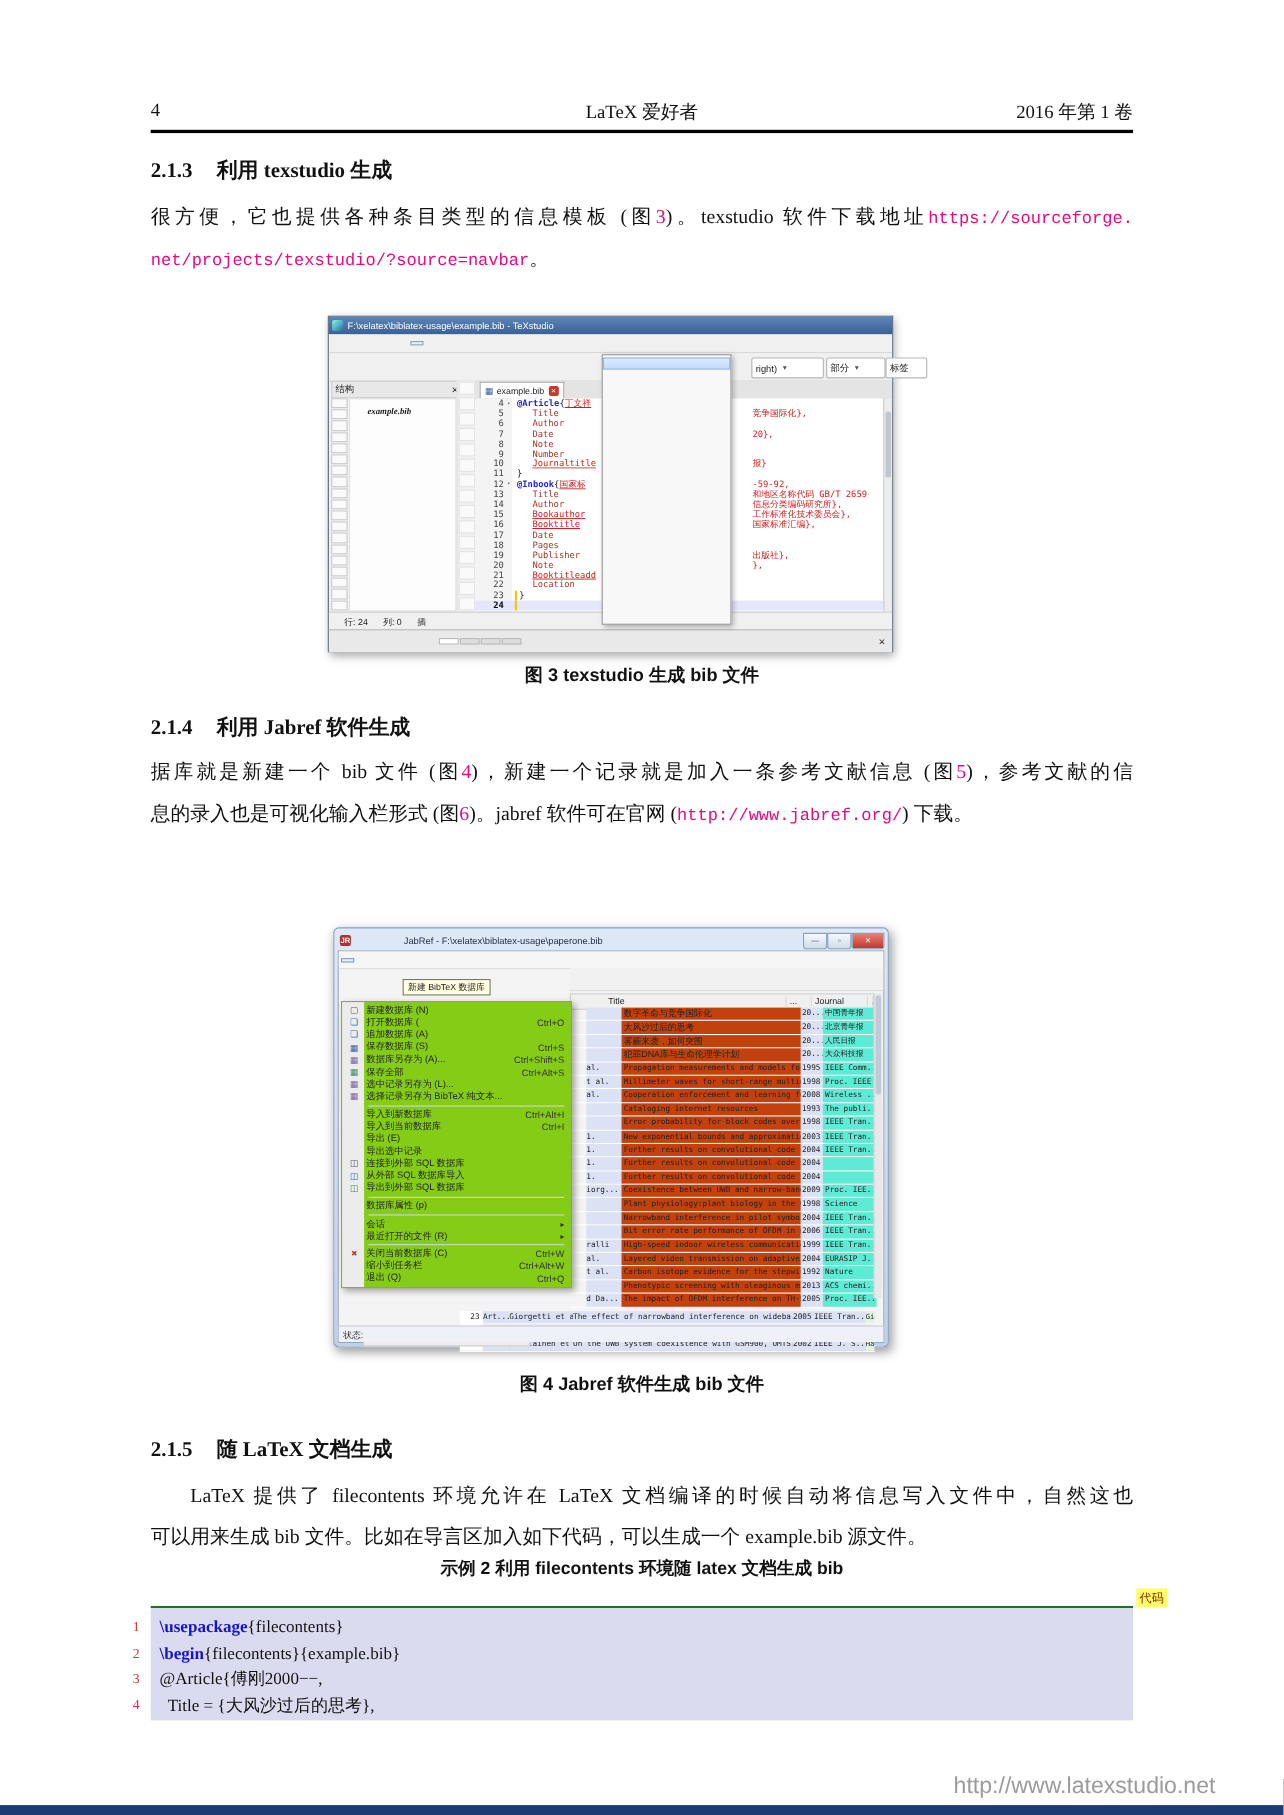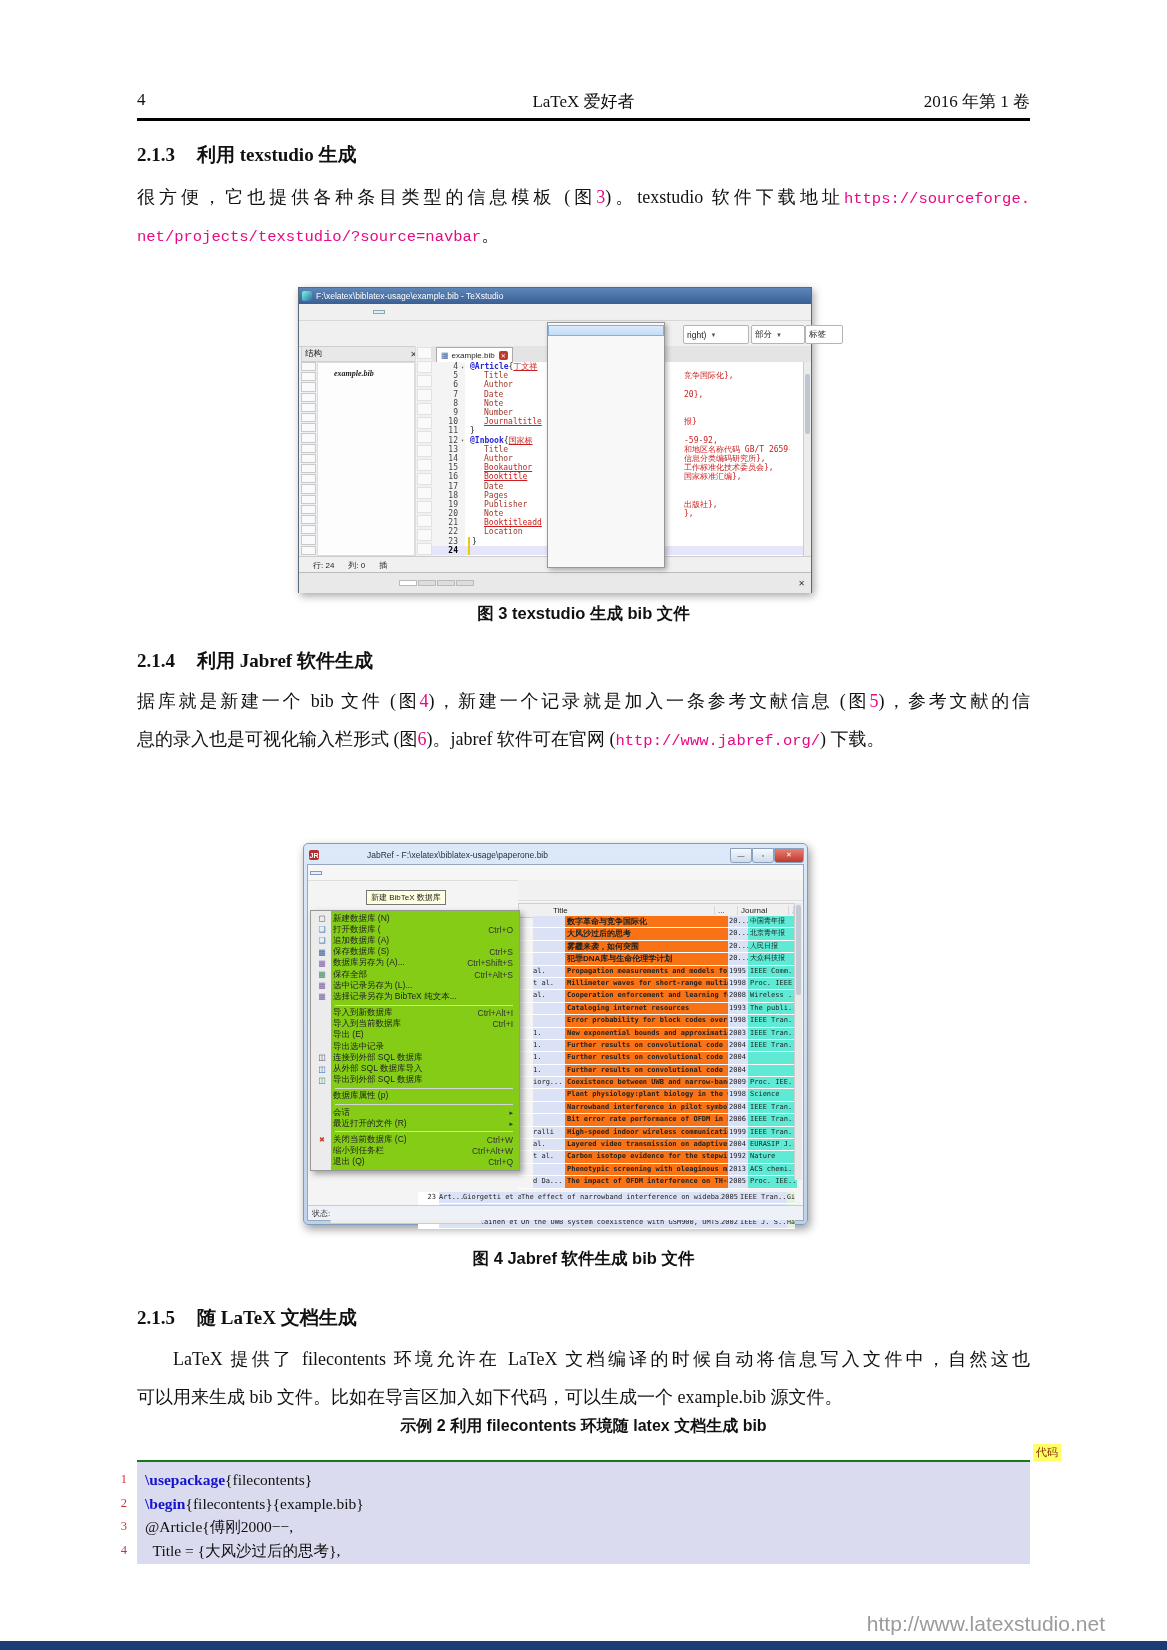--- a/index.html
+++ b/index.html
@@ -124,21 +124,21 @@
               font-size:8px;z-index:60;white-space:nowrap;}
   
   .jr-thead{position:absolute;left:210px;top:38px;right:8px;height:13px;background:#f0f0f0;border:1px solid #cfcfcf;
             display:flex;align-items:center;font-size:8px;color:#222;}
   .jr-thead span{border-right:1px solid #d8d8d8;padding-left:3px;overflow:hidden;white-space:nowrap;flex:none;}
   .th-atail{width:27px;} .th-title{width:161px;} .th-year{width:19px;} .th-journal{width:47px;} .th-key{flex:1!important;}
   .jr-rows{position:absolute;left:210px;top:51px;right:8px;}
   .jrow{display:flex;height:11.4px;font-size:7px;white-space:nowrap;border-bottom:1px solid #fff;}
   .jrow span{overflow:hidden;flex:none;display:block;line-height:11.4px;}
   .c-atail{width:30px;text-align:left;padding-right:2px;background:#dce2f5;font-family:"DejaVu Sans Mono",monospace;margin-left:15px;}
-  .c-title{width:161px;background:#f97316;padding-left:2px;font-family:"DejaVu Sans Mono",monospace;font-weight:bold;}
+  .c-title{width:161px;background:#c2410c;padding-left:2px;font-family:"DejaVu Sans Mono",monospace;}
   .jrow.cn .c-title{font-family:"Liberation Sans",sans-serif;font-size:8px;}
   .c-year{width:19px;background:#dce2f5;padding-left:1px;font-family:"DejaVu Sans Mono",monospace;}
   .c-journal{width:47px;background:#5eead4;padding-left:2px;font-family:"DejaVu Sans Mono",monospace;}
   .c-key{flex:1 1 auto!important;background:#e4f2e2;padding-left:2px;font-size:6.5px;font-family:"DejaVu Sans Mono",monospace;}
   .jrow.cn .c-key{background:#fdf0f0;font-size:7.5px;}
   .jr-vscroll{position:absolute;right:1px;top:38px;width:7px;bottom:40px;background:#e8e8e8;border-left:1px solid #ccc;}
   .jr-vscroll .thumb{margin:2px 1px;height:90px;background:#c2cad6;border-radius:2px;}
   
   .jr-brows{position:absolute;left:110px;top:327px;right:8px;}
   .brow{display:flex;height:11.3px;font-size:7px;white-space:nowrap;border-bottom:1px solid #fff;}

